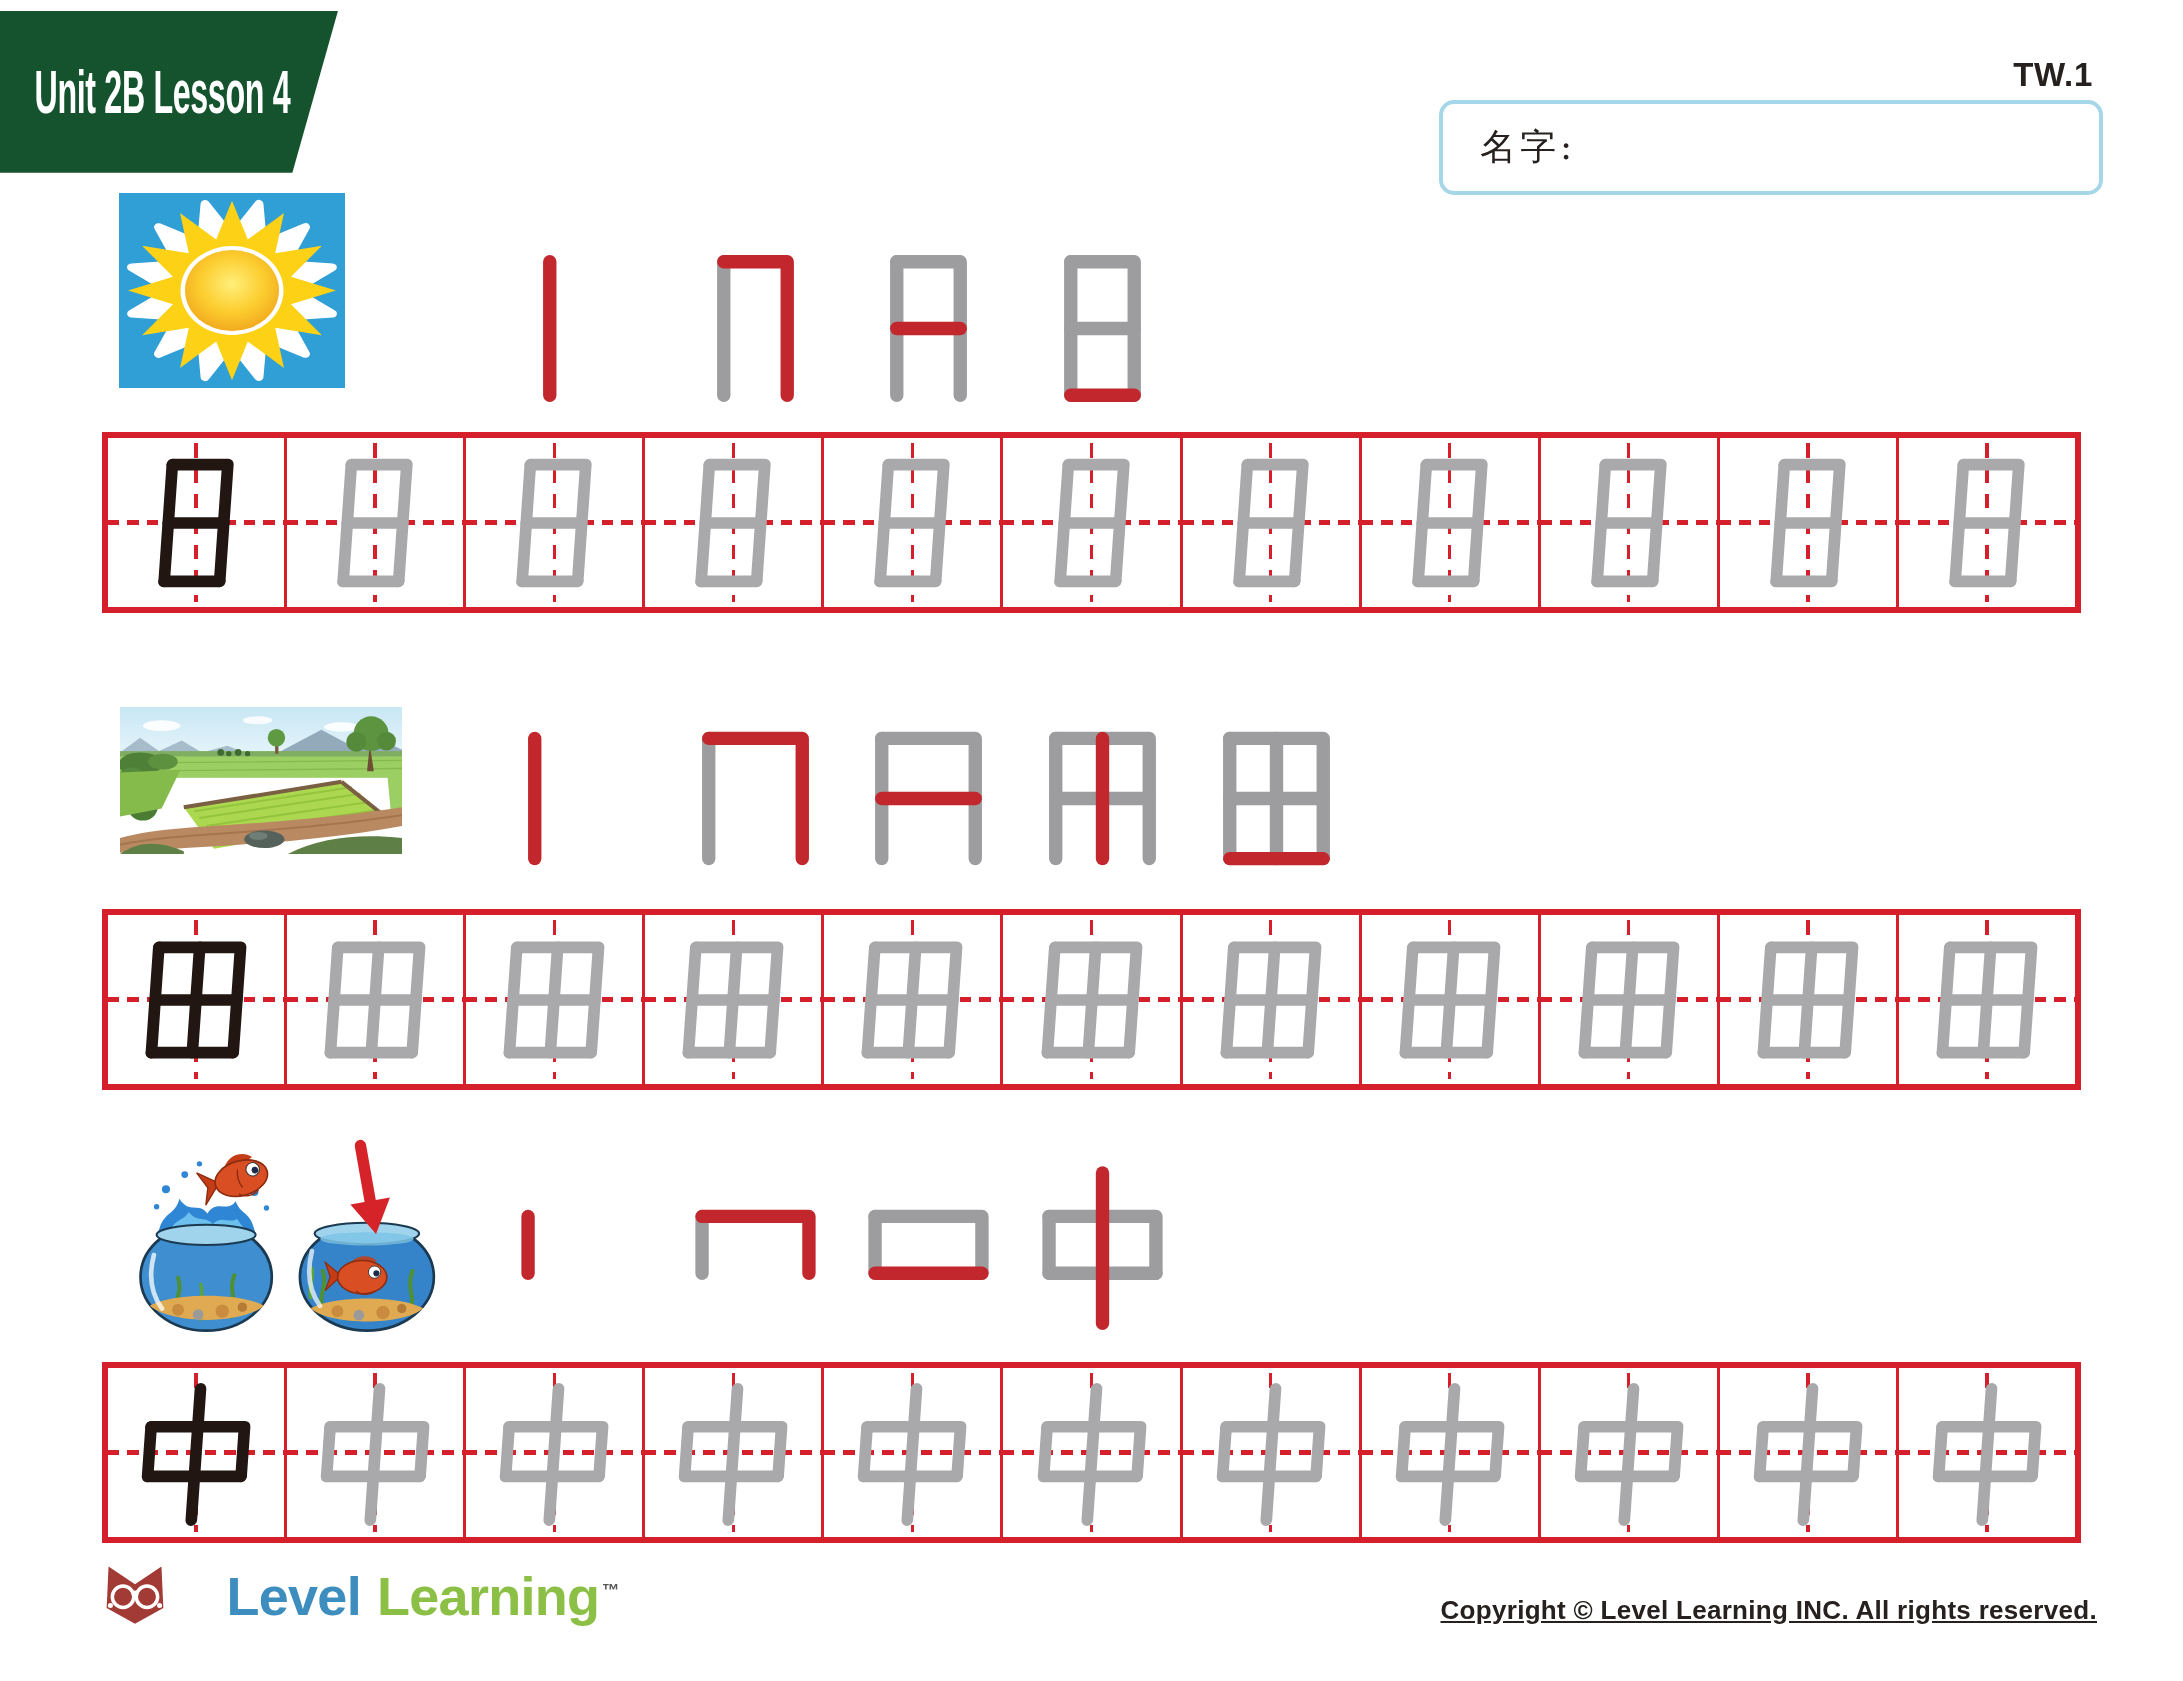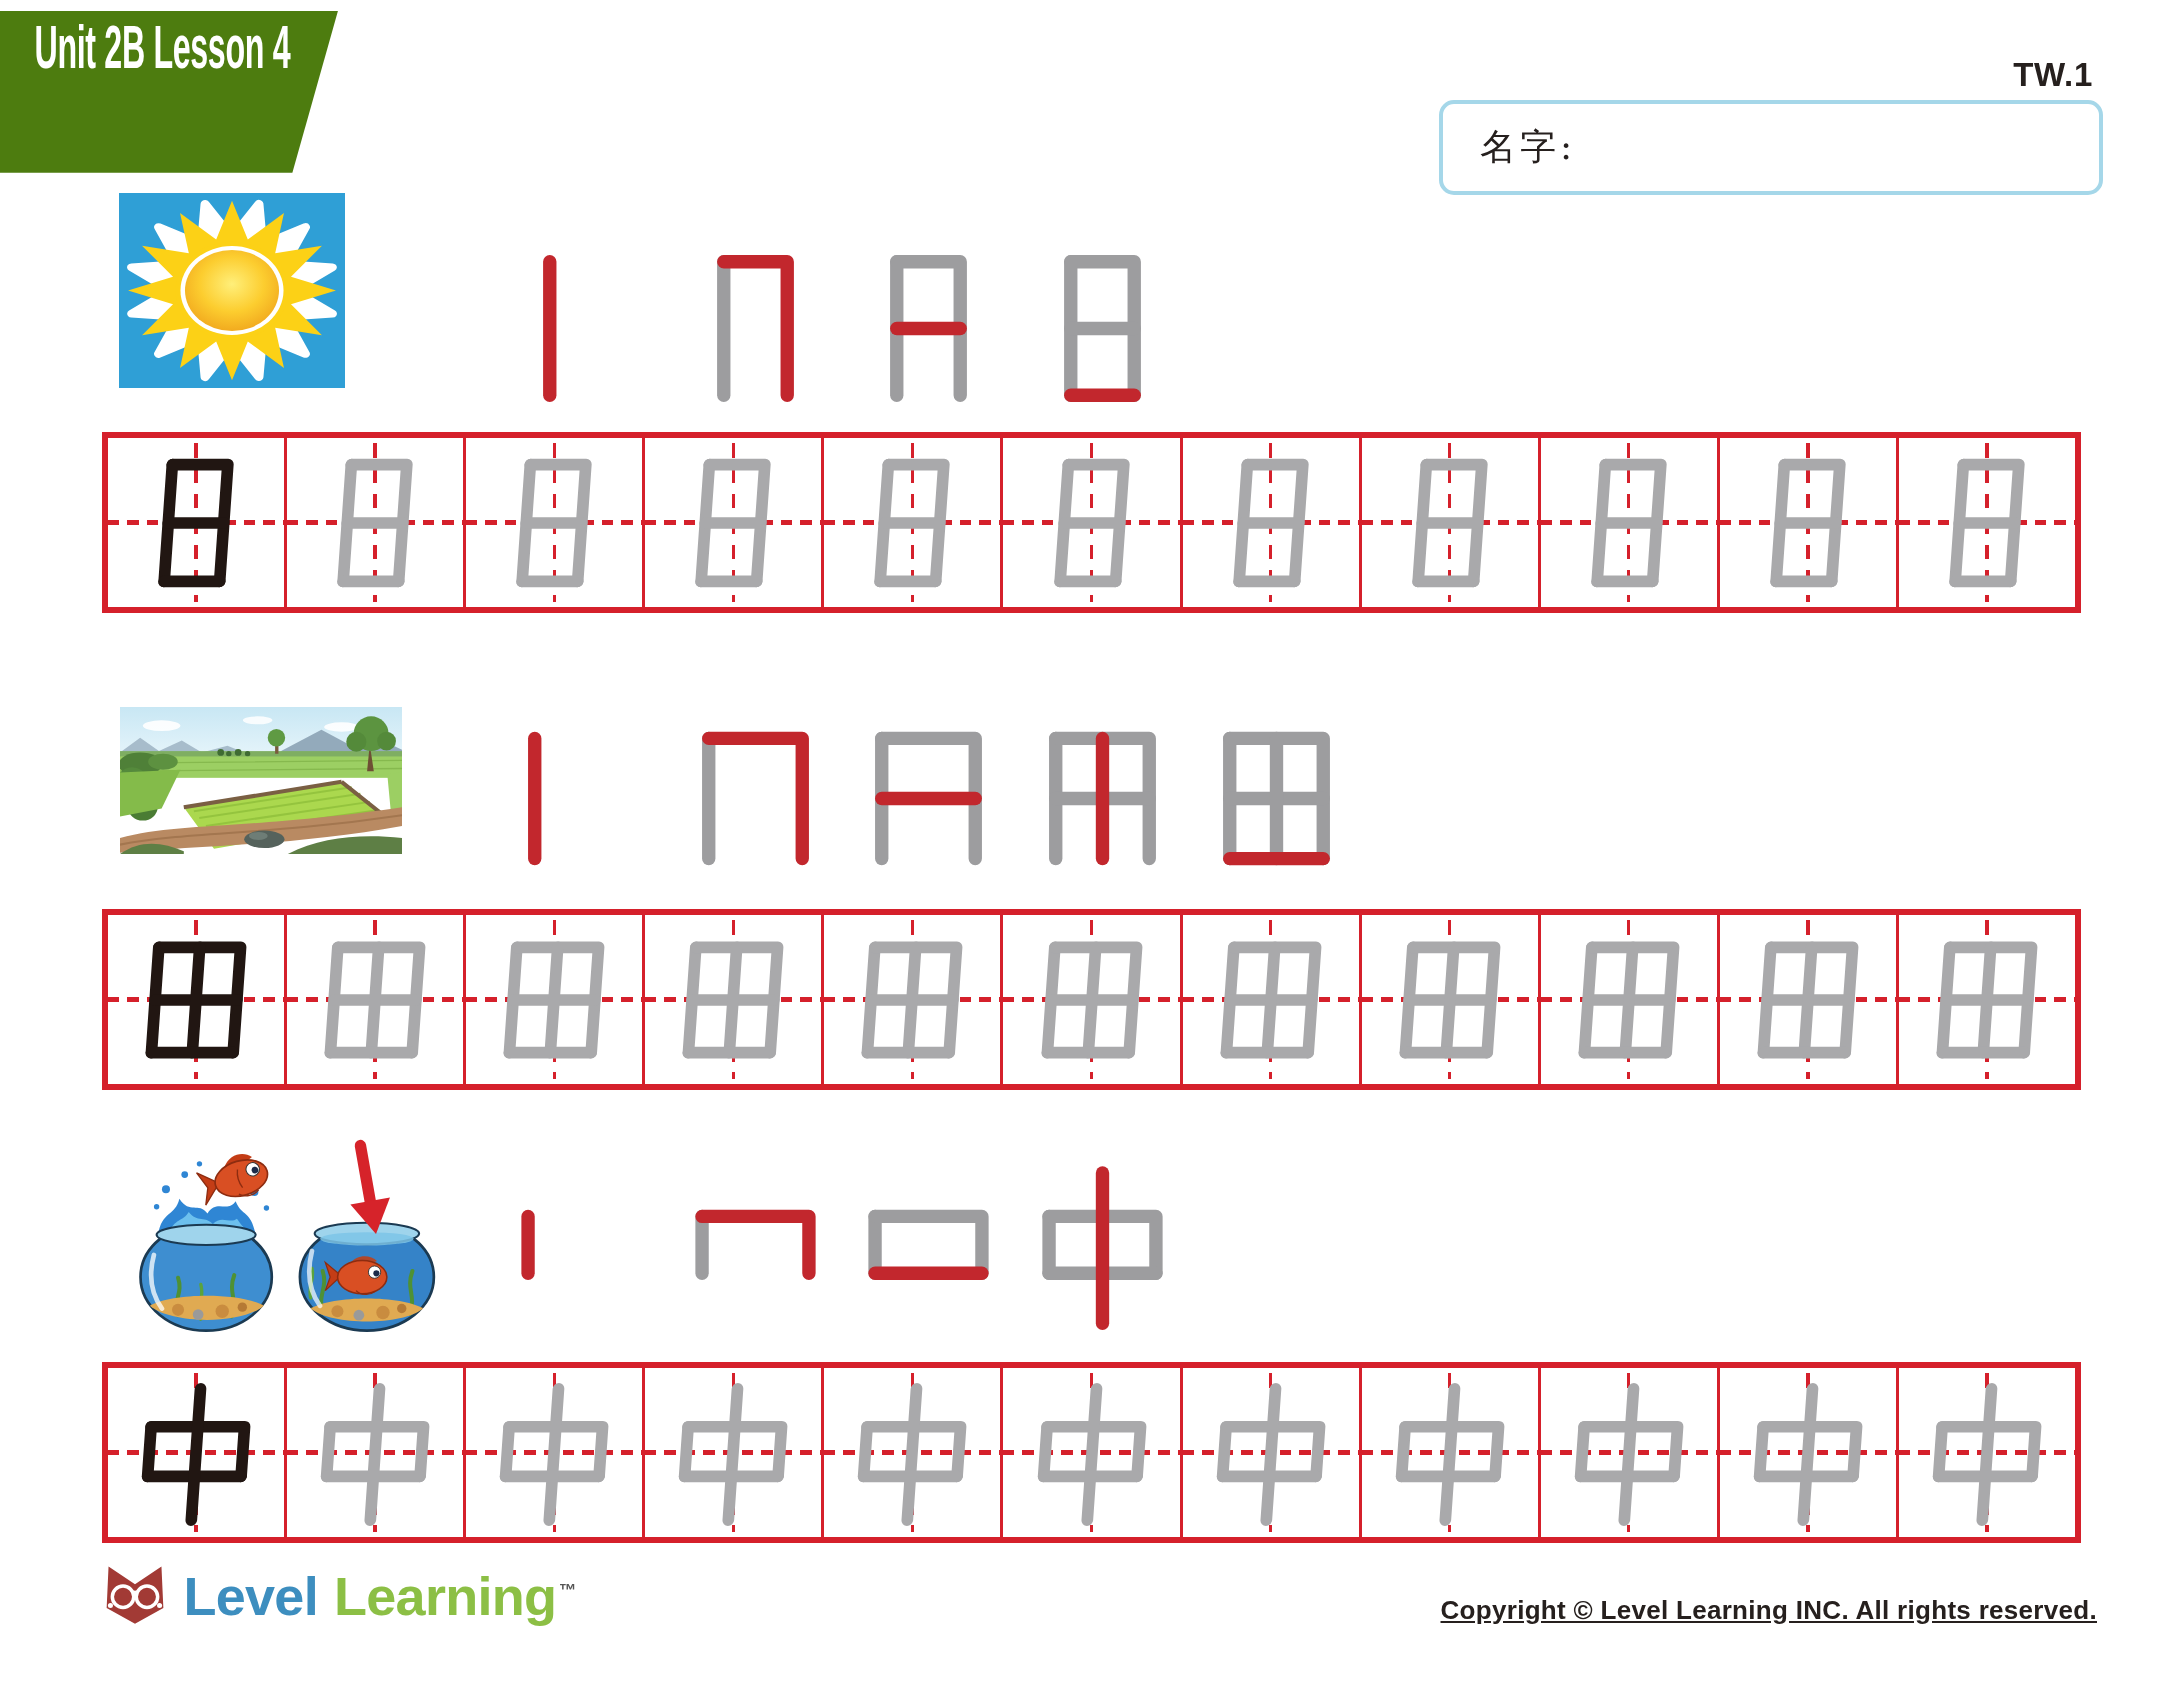--- a/index.html
+++ b/index.html
@@ -1,22 +1,22 @@
 <!DOCTYPE html>
 <html style="font-size:10.7px"><head>
 <meta charset="utf-8">
 <style>
   html,body{margin:0;padding:0;background:#ffffff;}
   body{font-family:"Liberation Sans","DejaVu Sans",sans-serif;}
   .page{position:relative;width:2183px;height:1681px;background:#fff;overflow:hidden;}
 
   
-  .banner{position:absolute;left:0;top:10.7px;width:338px;height:162px;background:#4d7c0f;
+  .banner{position:absolute;left:0;top:10.7px;width:338px;height:162px;background:#14532d;
           clip-path:polygon(0 0,100% 0,86.5% 100%,0 100%);
-          display:flex;justify-content:center;}
+          display:flex;align-items:center;justify-content:center;}
   .banner .title{color:#fff;font-size:62px;font-weight:bold;white-space:nowrap;
           transform:scaleX(0.52);letter-spacing:-0.7px;padding-right:27px;}
   .page-code{position:absolute;top:56px;right:90px;font-size:33px;font-weight:bold;color:#26201e;letter-spacing:0.7px;}
   .name-box{position:absolute;left:1439px;top:100px;width:656px;height:87px;
           border:4.7px solid #a5d7e9;border-radius:15px;background:#fff;
           display:flex;align-items:center;}
   .name-label{font-family:"DejaVu Serif","Liberation Serif",serif;font-size:36px;color:#26201e;
           margin-left:37px;letter-spacing:4px;}
 
   
@@ -51,21 +51,21 @@
   #row-1 .grid{top:909px;}
   #row-2 .picture{left:99px;top:1133px;width:365px;height:201px;}
   #row-2 .strokes{left:498px;top:1156px;}
   #row-2 .grid{top:1362px;}
 
   .picture svg{display:block;width:100%;height:100%;}
 
   
   .logo{position:absolute;left:100px;top:1564px;display:flex;align-items:center;gap:13.4px;}
   .logo-mark{width:70px;height:63px;}
-  .logo-text{font-size:54px;font-weight:bold;letter-spacing:-0.7px;white-space:nowrap;}
+  .logo-text{font-size:54px;font-weight:bold;letter-spacing:-0.7px;white-space:nowrap;margin-left:43px;}
   .logo-level{color:#3d8ebf;}
   .logo-learning{color:#8cbf45;margin-left:16px;}
   .tm{font-size:17.4px;color:#555;vertical-align:19px;font-weight:bold;margin-left:2.7px;}
   .copyright{position:absolute;right:86px;top:1595px;font-size:26px;font-weight:600;color:#26201e;letter-spacing:0.3px;text-decoration:underline;}
 </style>
 </head>
 <body>
 
 <div class="page">
 

